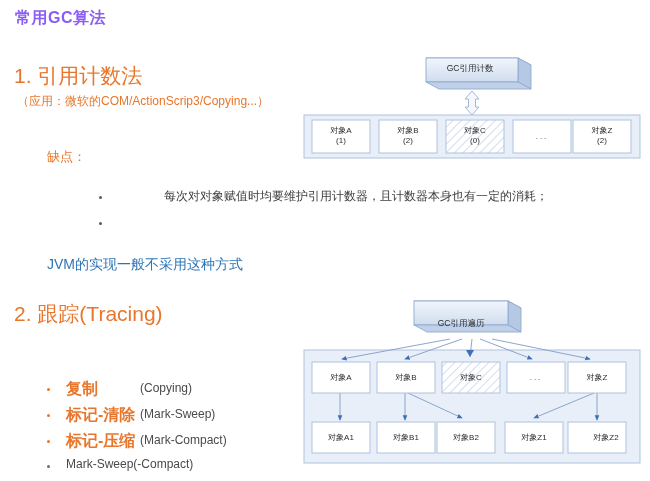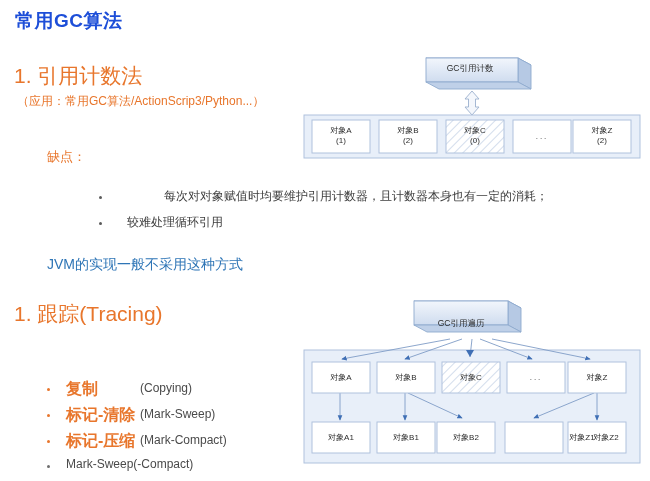--- a/index.html
+++ b/index.html
@@ -9,21 +9,21 @@
     font-family:"Liberation Sans","DejaVu Sans",sans-serif;
     position:relative;
     overflow:hidden;
     -webkit-font-smoothing:antialiased;
   }
   .slide{position:absolute;left:0;top:0;width:650px;height:481px;}
 
   
   #page-title{
     position:absolute;left:15px;top:8px;
-    font-size:19px;font-weight:bold;color:#1d4ed8;
+    font-size:16px;font-weight:bold;color:#8b5cf6;
     letter-spacing:0.5px;
     white-space:nowrap;
   }
 
   
   .sec-head{
     position:absolute;
     font-size:21px;color:#E8762C;
     white-space:nowrap;
   }
@@ -105,33 +105,32 @@
   }
 </style>
 </head>
 <body>
 
 <div class="slide">
 
   <div id="page-title">常用GC算法</div>
 
   <div class="sec-head" id="sec1-head">1. 引用计数法</div>
-  <div id="sec1-sub">（应用：常用GC算法/ActionScrip3/Python...）</div>
+  <div id="sec1-sub">（应用：微软的COM/ActionScrip3/Copying...）</div>
 
   <div id="disadv-label">缺点：</div>
 
   <span class="bullet-dot" id="dis-dot-0"></span>
   <div class="bullet-row" id="dis-txt-0">每次对对象赋值时均要维护引用计数器，且计数器本身也有一定的消耗；</div>
 
   <span class="bullet-dot" id="dis-dot-1"></span>
-  <div class="bullet-row" id="dis-txt-1">较难处理循环引用</div>
 
   <div id="jvm-note">JVM的实现一般不采用这种方式</div>
 
-  <div class="sec-head" id="sec2-head">1. 跟踪(Tracing)</div>
+  <div class="sec-head" id="sec2-head">2. 跟踪(Tracing)</div>
 
   <span class="tr-dot" id="tr-dot-0"></span>
   <div class="tr-cn" id="tr-cn-0">复制</div>
   <div class="tr-en" id="tr-en-0">(Copying)</div>
 
   <span class="tr-dot" id="tr-dot-1"></span>
   <div class="tr-cn" id="tr-cn-1">标记-清除</div>
   <div class="tr-en" id="tr-en-1">(Mark-Sweep)</div>
 
   <span class="tr-dot" id="tr-dot-2"></span>
@@ -256,17 +255,17 @@
 
     <div class="obj-label" style="left:12px;top:77px;width:58px;">对象A</div>
     <div class="obj-label" style="left:77px;top:77px;width:58px;">对象B</div>
     <div class="obj-label" style="left:142px;top:77px;width:58px;">对象C</div>
     <div class="obj-label" style="left:207px;top:77px;width:58px;letter-spacing:2px;">...</div>
     <div class="obj-label" style="left:268px;top:77px;width:58px;">对象Z</div>
 
     <div class="obj-label" style="left:12px;top:137px;width:58px;">对象A1</div>
     <div class="obj-label" style="left:77px;top:137px;width:58px;">对象B1</div>
     <div class="obj-label" style="left:137px;top:137px;width:58px;">对象B2</div>
-    <div class="obj-label" style="left:205px;top:137px;width:58px;padding-left:48px;">对象Z1</div>
+    <div class="obj-label" style="left:205px;top:137px;width:58px;">对象Z1</div>
     <div class="obj-label" style="left:268px;top:137px;width:76px;">对象Z2</div>
   </div>
 
 </div>
 
 </body></html>

